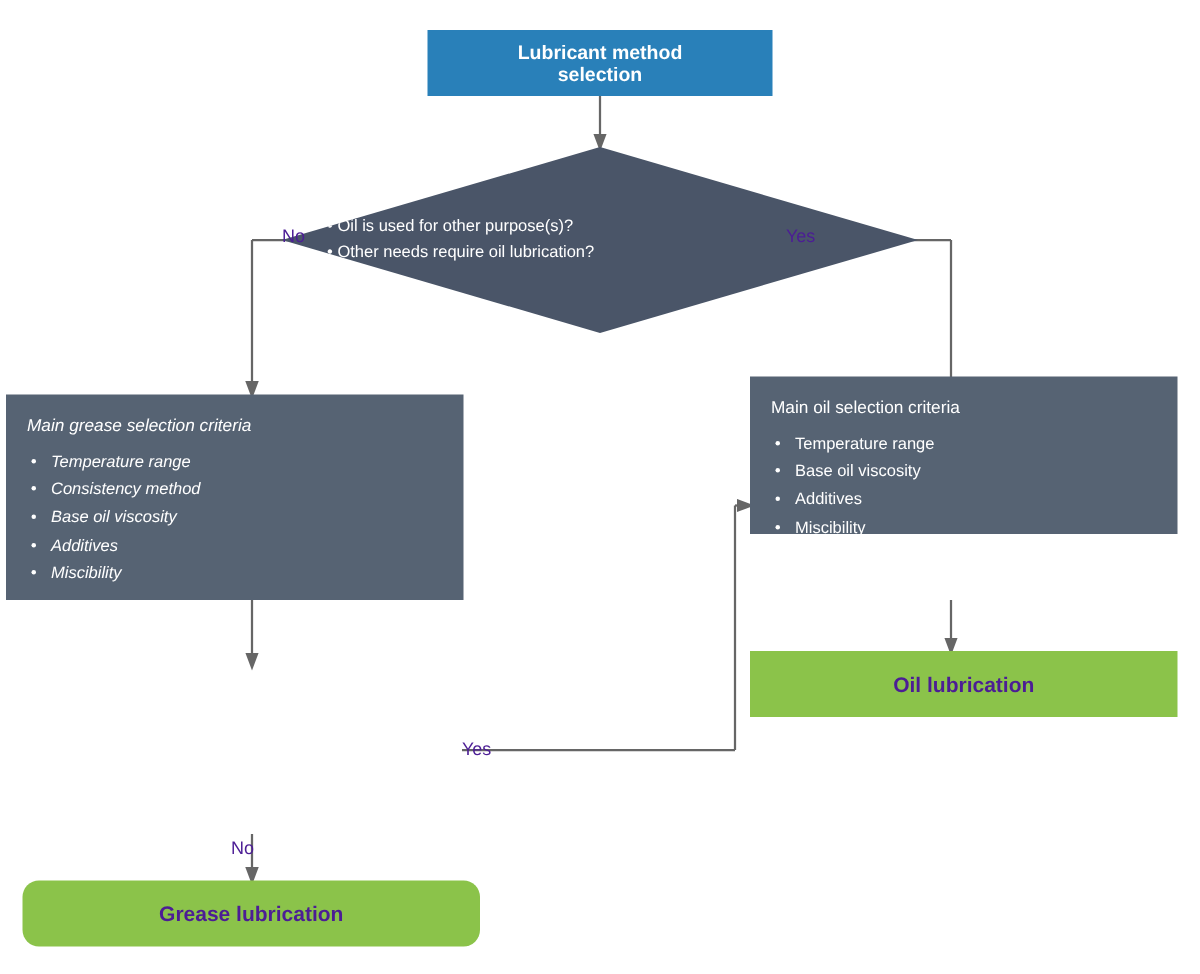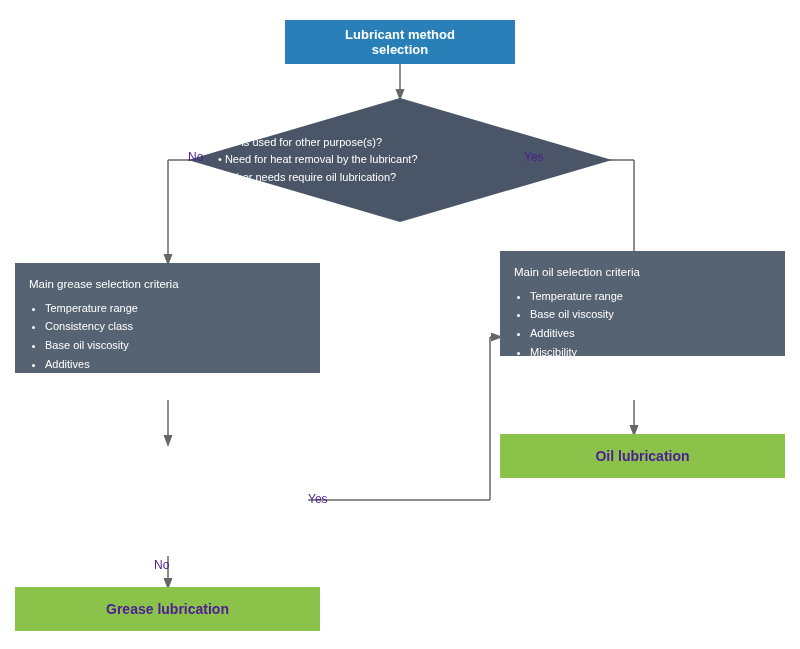--- a/index.html
+++ b/index.html
@@ -132,38 +132,37 @@
     <line x1="634" y1="400" x2="634" y2="434" stroke="#666" stroke-width="1.5" marker-end="url(#arrow)"></line>
   </svg>
 
   <div class="box-start" style="left:285px; top:20px; width:230px; height:44px;">
     <span>Lubricant method selection</span>
   </div>
 
   <div class="diamond-box" style="left:188px; top:98px; width:424px; height:124px;">
     <div class="diamond-content">
       <div class="bullet">Oil is used for other purpose(s)?</div>
-      <div class="bullet">Need for heat removal by the lubricant?</div>
       <div class="bullet">Other needs require oil lubrication?</div>
     </div>
   </div>
 
   <div class="flow-label" style="left:188px; top:150px;">
     <span>No</span>
   </div>
 
   <div class="flow-label" style="left:524px; top:150px;">
     <span>Yes</span>
   </div>
 
-  <div class="box-dark" style="left:15px; top:263px; width:305px; height:110px;">
+  <div class="box-dark" style="left:4px; top:263px; width:305px; height:137px;font-style:italic;">
     <span class="box-title">Main grease selection criteria</span>
     <ul>
       <li>Temperature range</li>
-      <li>Consistency class</li>
+      <li>Consistency method</li>
       <li>Base oil viscosity</li>
       <li>Additives</li>
       <li>Miscibility</li>
     </ul>
   </div>
 
   <div class="box-dark" style="left:500px; top:251px; width:285px; height:105px;">
     <span class="box-title">Main oil selection criteria</span>
     <ul>
       <li>Temperature range</li>
@@ -175,21 +174,21 @@
 
 
   <div class="flow-label" style="left:308px; top:492px;">
     <span>Yes</span>
   </div>
 
   <div class="flow-label" style="left:154px; top:558px;">
     <span>No</span>
   </div>
 
-  <div class="box-green" style="left:15px; top:587px; width:305px; height:44px;">
+  <div class="box-green" style="left:15px; top:587px; width:305px; height:44px;border-radius:11px;">
     <span>Grease lubrication</span>
   </div>
 
   <div class="box-green" style="left:500px; top:434px; width:285px; height:44px;">
     <span>Oil lubrication</span>
   </div>
 
 </div>
 
 </body></html>

